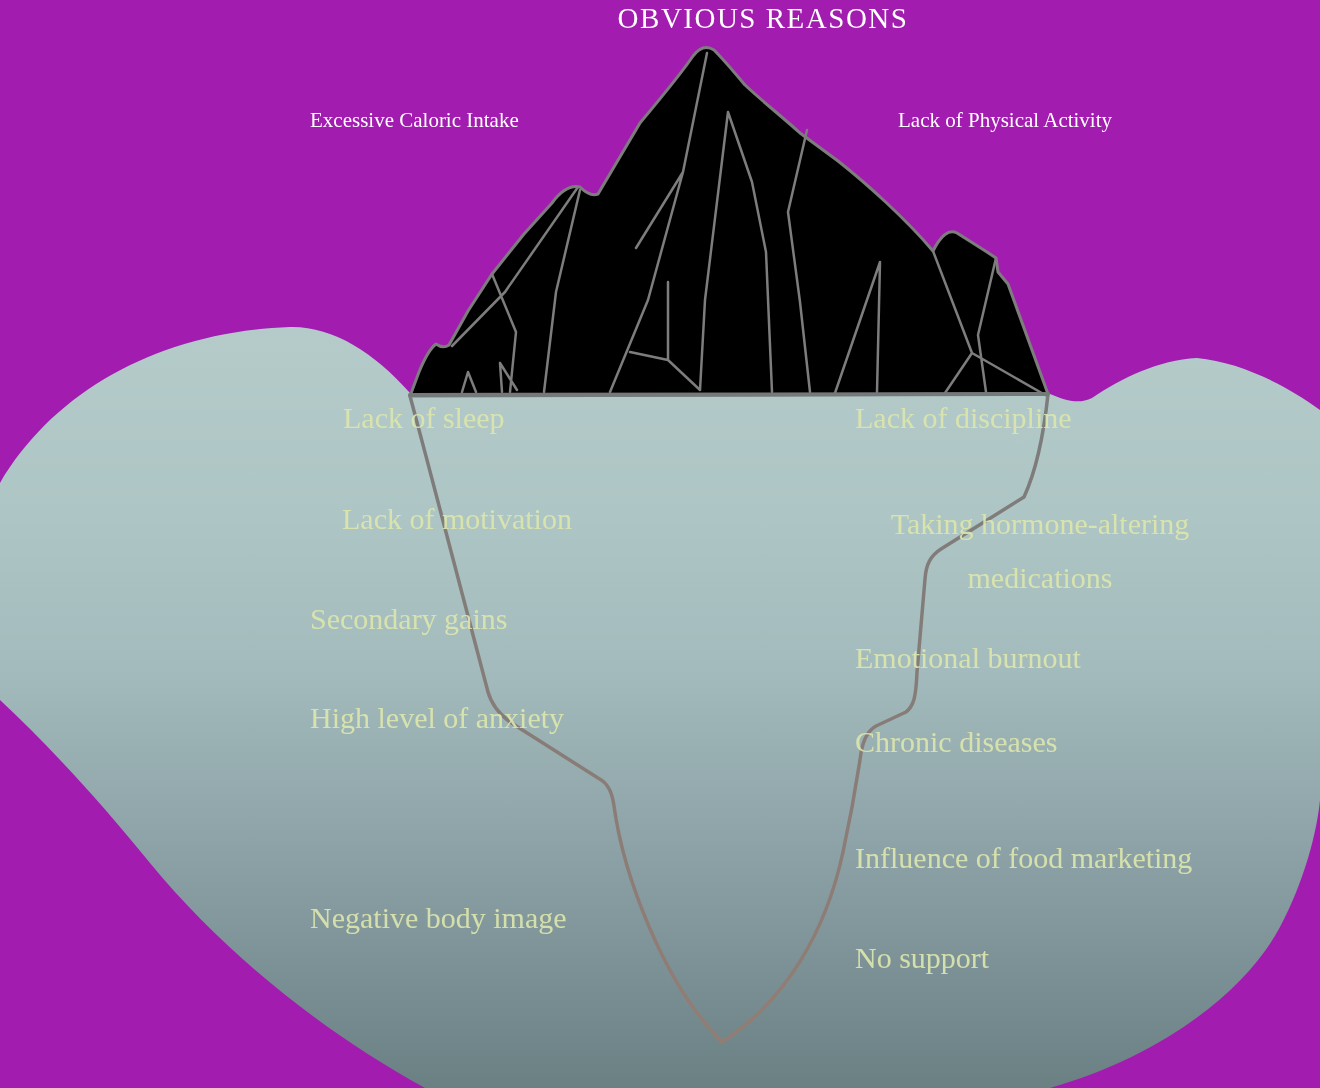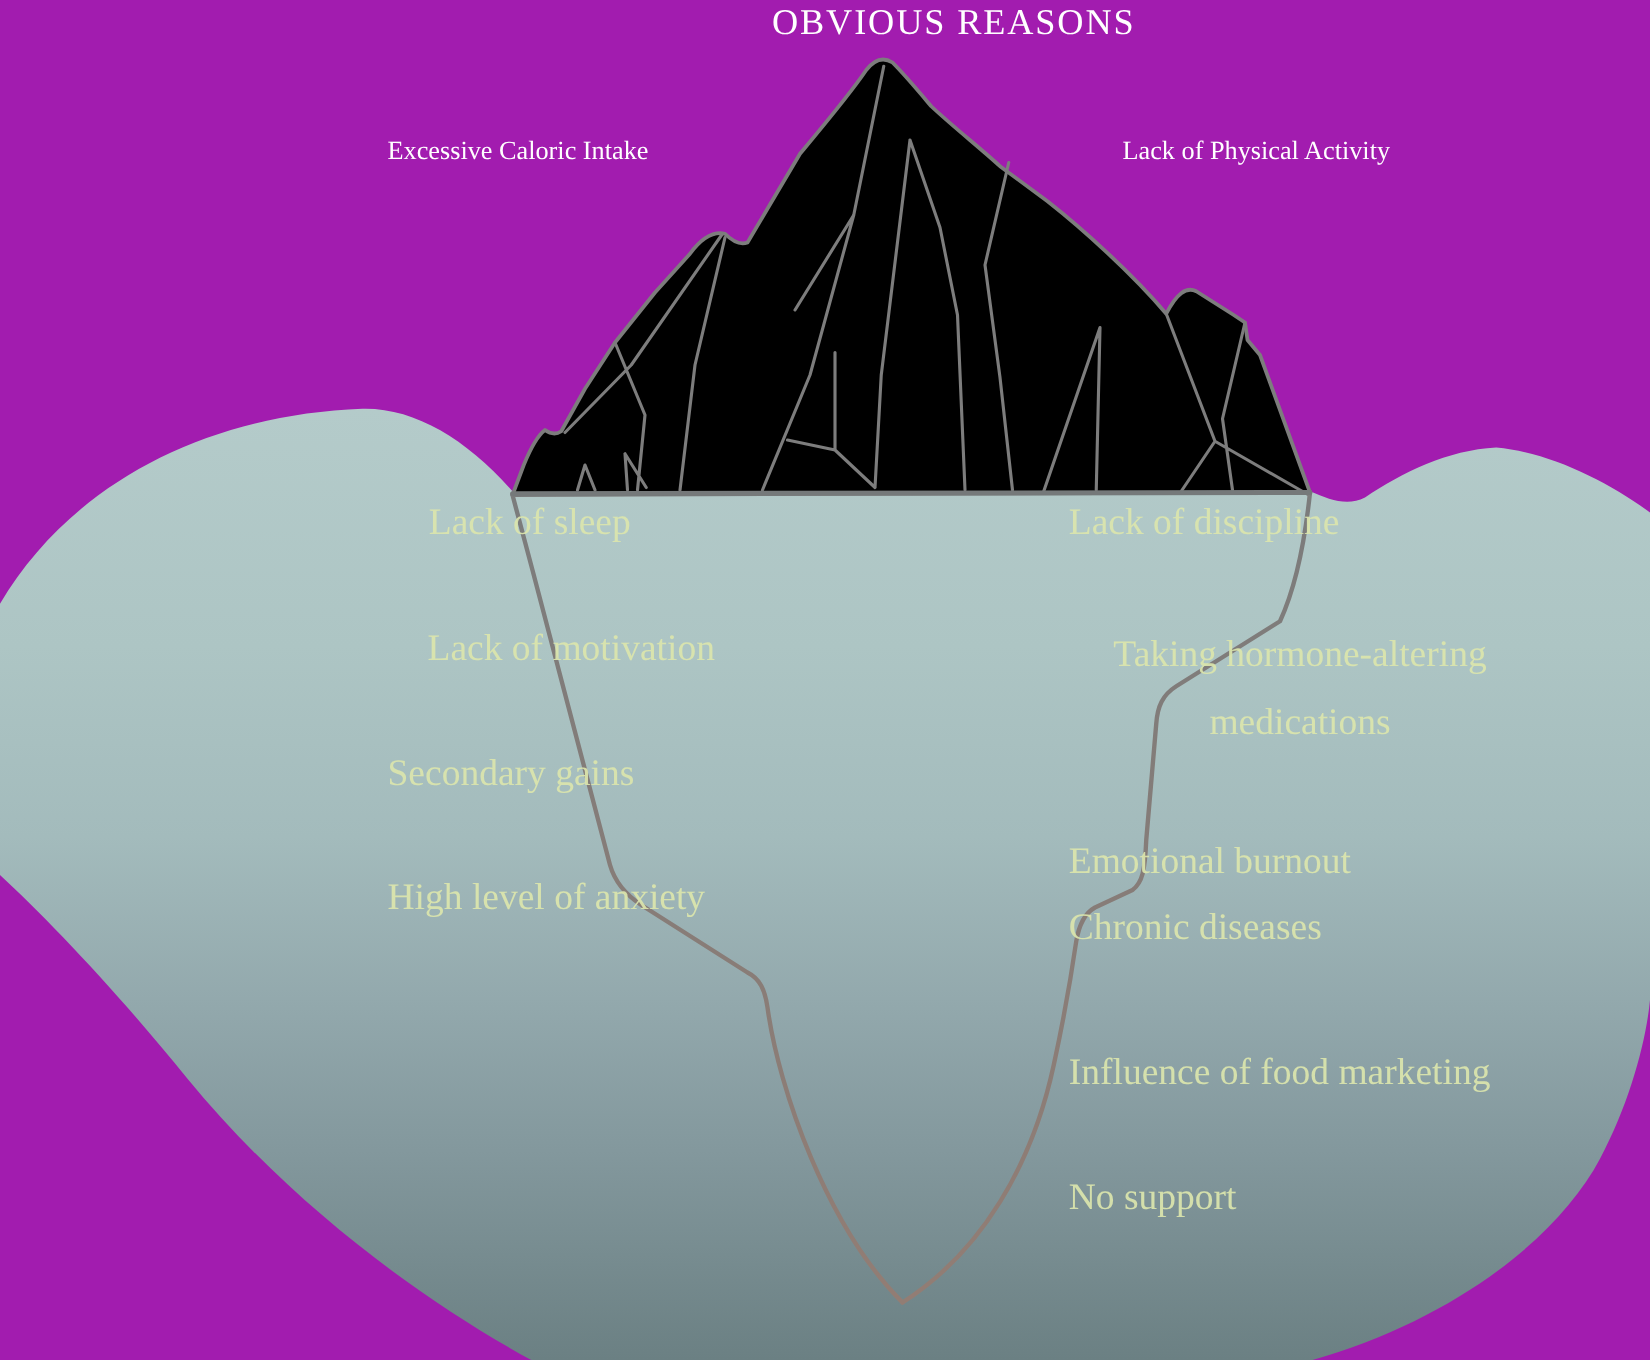--- a/index.html
+++ b/index.html
@@ -117,22 +117,23 @@
   <div class="label title center" style="left:763px;top:2px;">OBVIOUS REASONS</div>
 
   <div class="label sub" style="left:310px;top:108px;">Excessive Caloric Intake</div>
 
   <div class="label sub" style="left:898px;top:108px;">Lack of Physical Activity</div>
 
   <div class="label reason" style="left:310px;top:401px;margin-left:33px;">Lack of sleep</div>
   <div class="label reason" style="left:310px;top:502px;margin-left:32px;">Lack of motivation</div>
   <div class="label reason" style="left:310px;top:602px;">Secondary gains</div>
   <div class="label reason" style="left:310px;top:701px;">High level of anxiety</div>
+  <div class="label reason" style="left:310px;top:901px;">Negative body image</div>
 
   <div class="label reason" style="left:855px;top:401px;">Lack of discipline</div>
   <div class="label reason wrap2" style="left:850px;top:497px;">Taking hormone-altering medications</div>
-  <div class="label reason" style="left:855px;top:641px;margin-top:31px;">Emotional burnout</div>
+  <div class="label reason" style="left:855px;top:641px;">Emotional burnout</div>
   <div class="label reason" style="left:855px;top:725px;">Chronic diseases</div>
   <div class="label reason" style="left:855px;top:841px;">Influence of food marketing</div>
   <div class="label reason" style="left:855px;top:941px;">No support</div>
 
 
 </div>
 
 </body></html>

